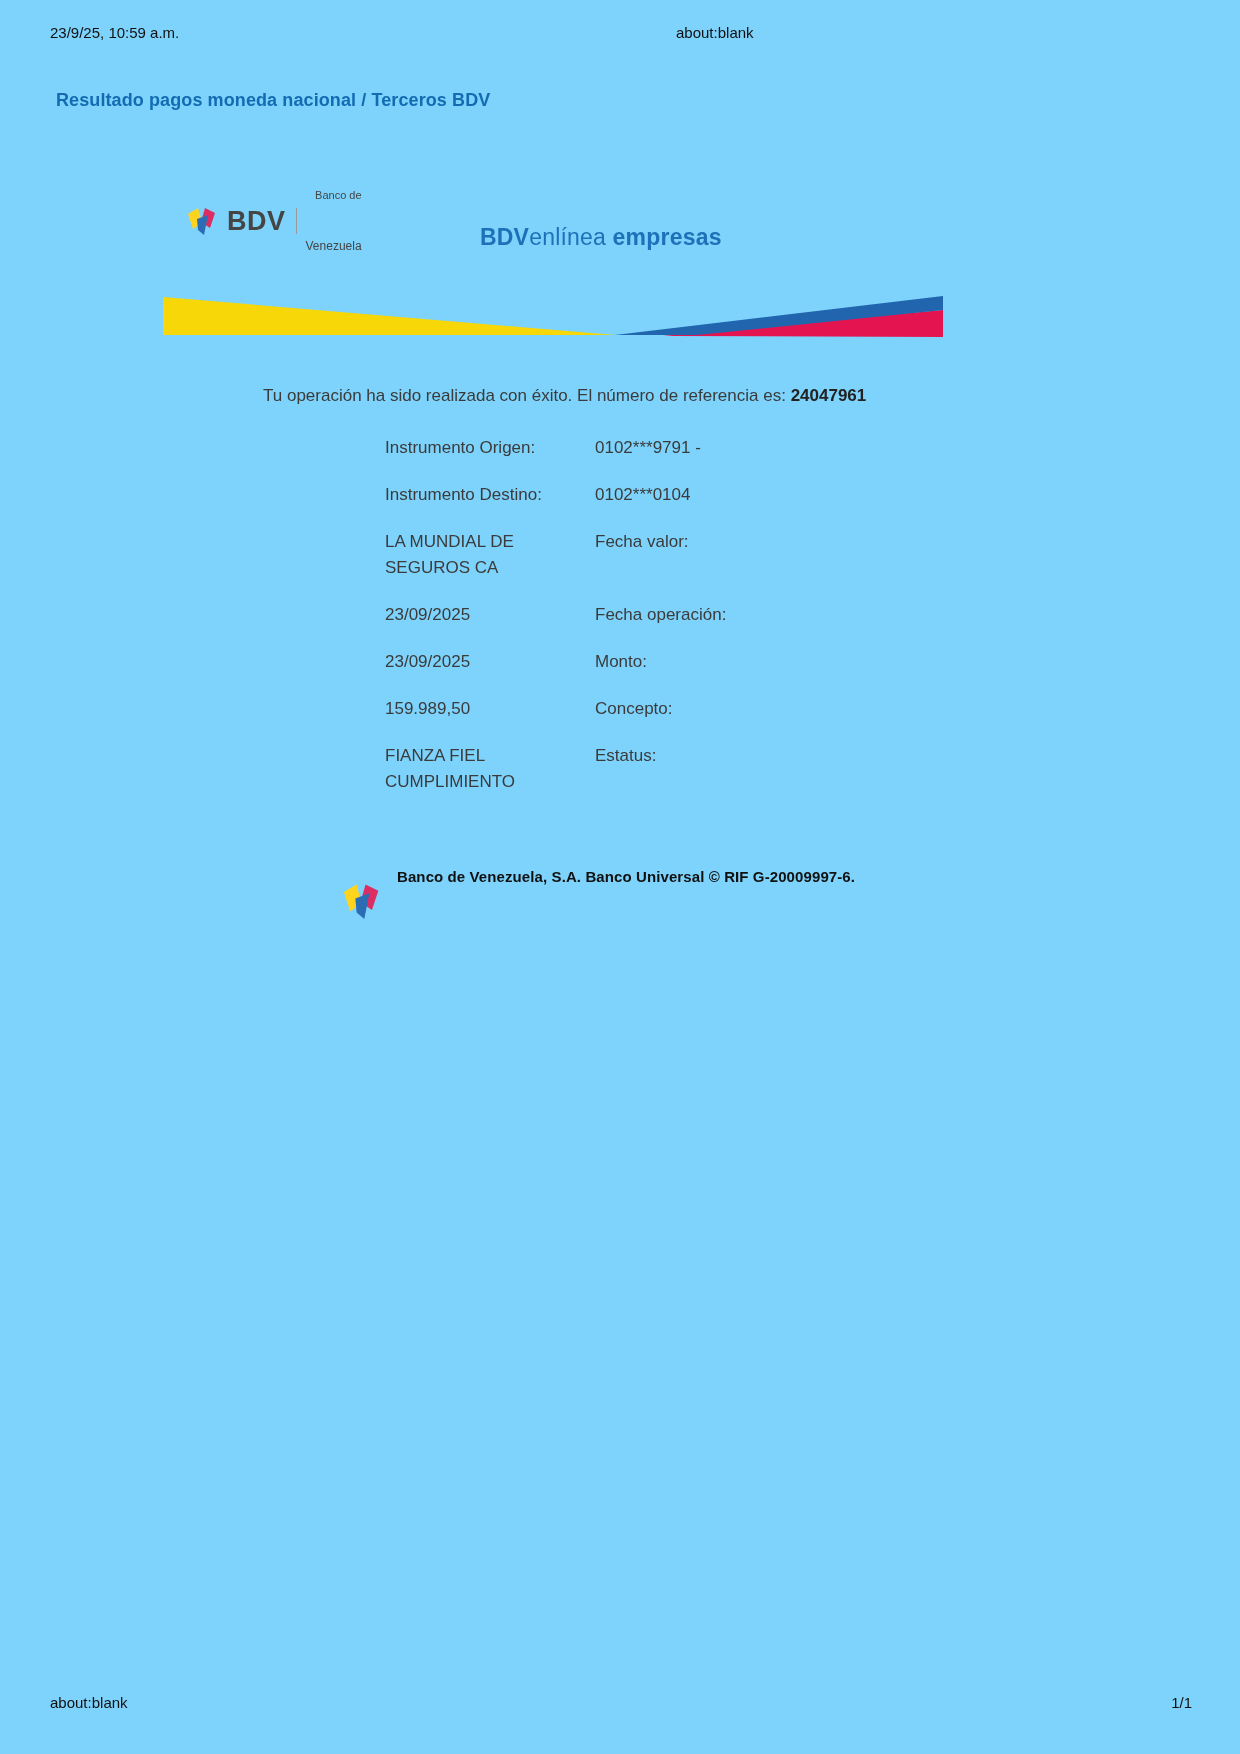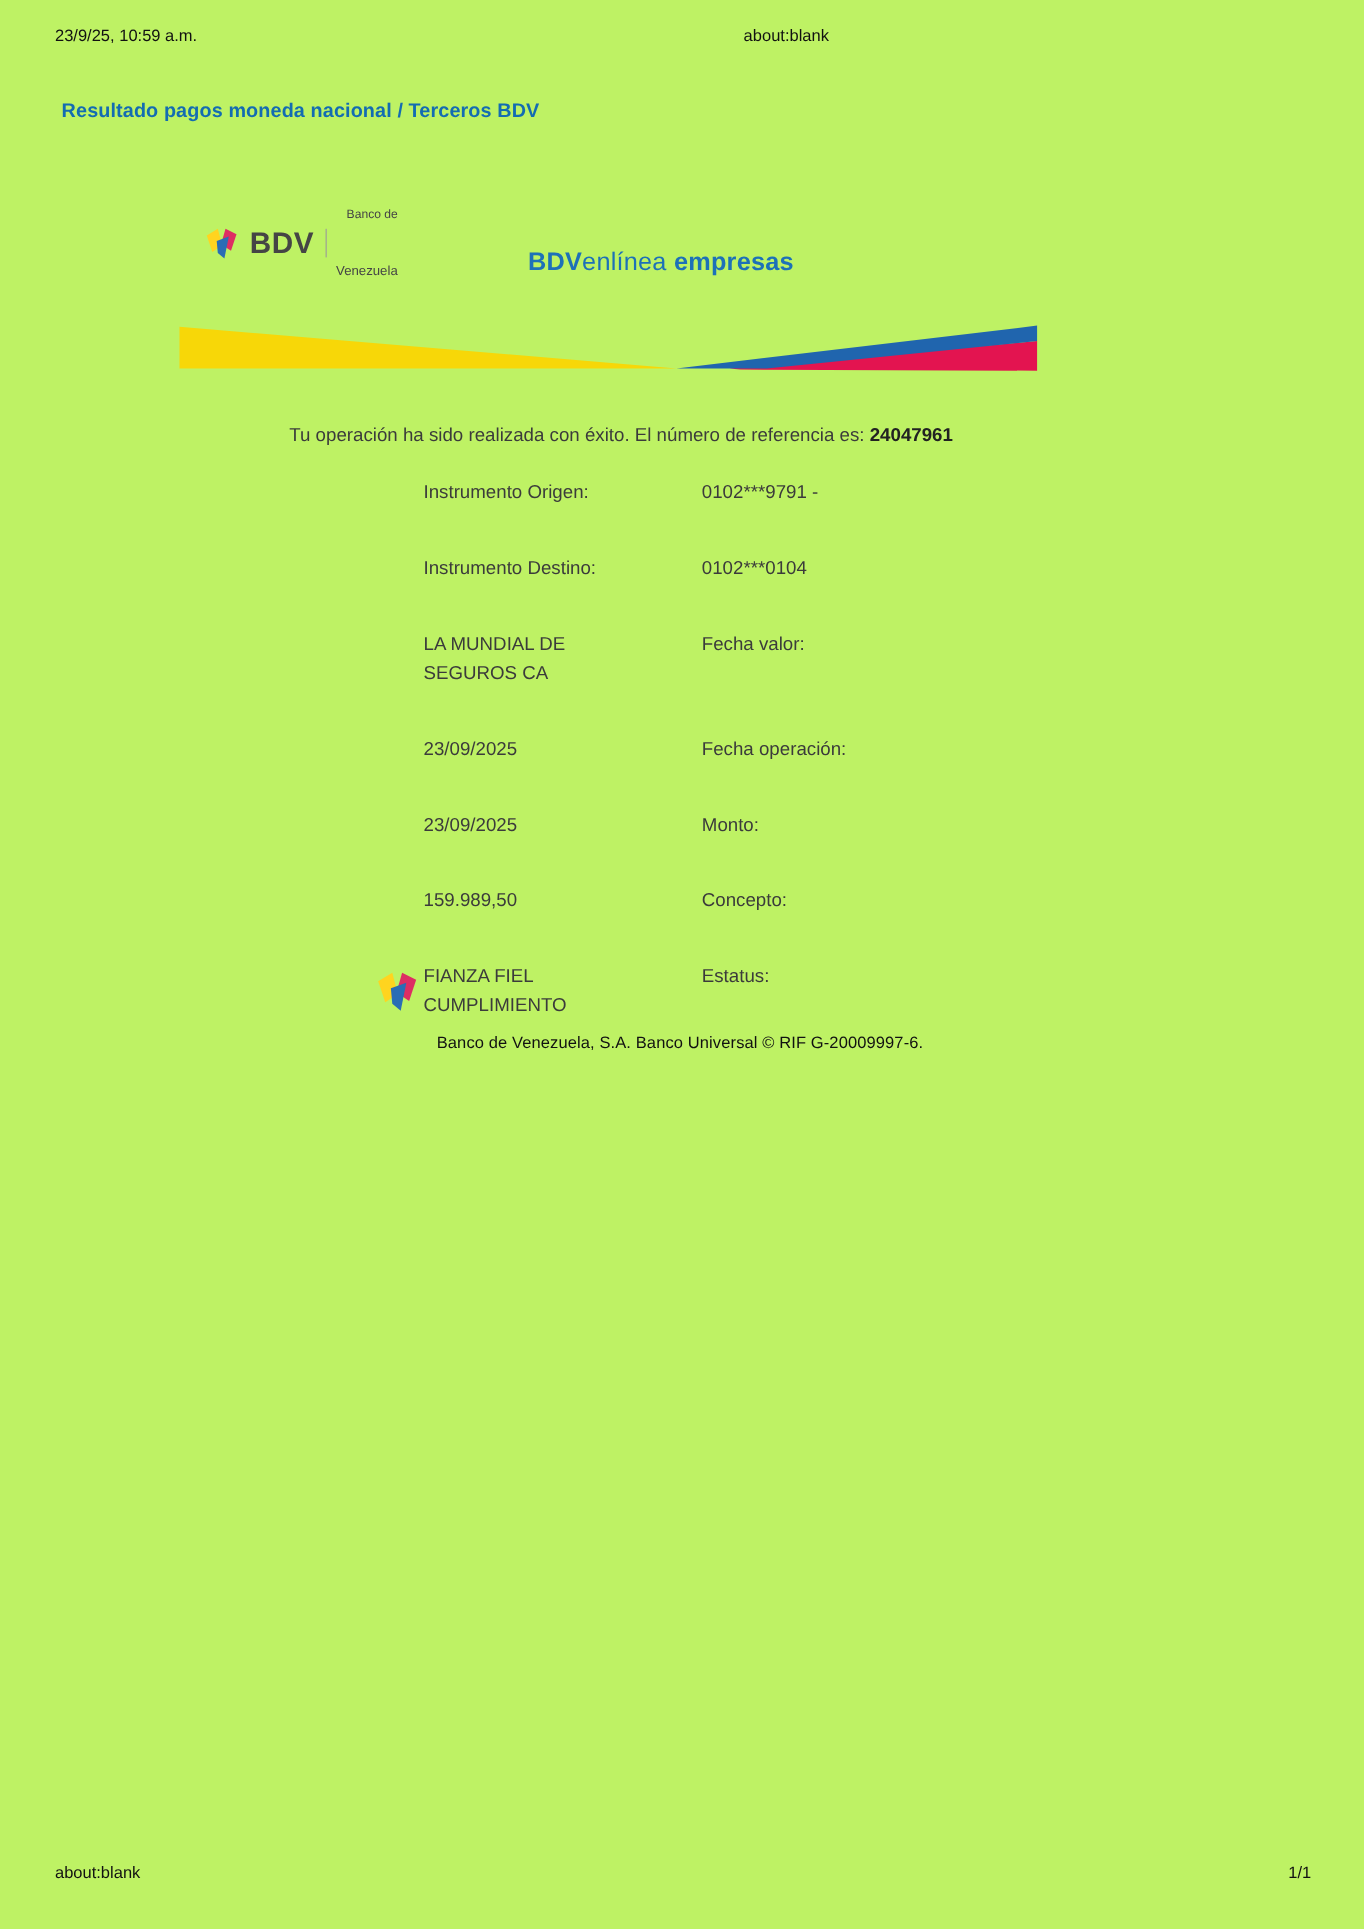--- a/index.html
+++ b/index.html
@@ -2,21 +2,21 @@
 <html><head>
 <meta charset="utf-8">
 <style>
   * { margin: 0; padding: 0; box-sizing: border-box; }
   html, body { background: #ffffff; }
   body { font-family: "Liberation Sans", sans-serif; }
   .page {
     position: relative;
     width: 1240px;
     height: 1754px;
-    background: #bef264;
+    background: #7dd3fc;
     overflow: hidden;
   }
   
   .print-header-datetime {
     position: absolute; left: 50px; top: 24px;
     font-size: 15px; color: #111111;
   }
   .print-header-title {
     position: absolute; left: 676px; top: 24px;
     font-size: 15px; color: #111111;
@@ -73,30 +73,29 @@
     width: 660px; font-size: 17px; color: #3b3b3b;
     white-space: nowrap;
     margin-top: 40px;
   }
   .success-message .ref { font-weight: bold; color: #222222; }
   
   .details {
     position: absolute; left: 222px; top: 255px;
     display: grid; grid-template-columns: 210px 190px;
     row-gap: 21px;
-    gap: 43px;
   }
   .detail-label, .detail-value {
     font-size: 17px; color: #3b3b3b; line-height: 26px;
   }
   
   .footer-mark { position: absolute; left: 177px; top: 700px; }
   .legal-footer {
-    position: absolute; left: 234px; top: 760px;
-    font-size: 15px; font-weight: normal; color: #111111;
+    position: absolute; left: 234px; top: 688px;
+    font-size: 15px; font-weight: bold; color: #111111;
     letter-spacing: 0.1px;
   }
 </style>
 </head>
 <body>
 
 <div class="page">
 
   <div class="print-header-datetime">23/9/25, 10:59 a.m.</div>
   <div class="print-header-title">about:blank</div>

